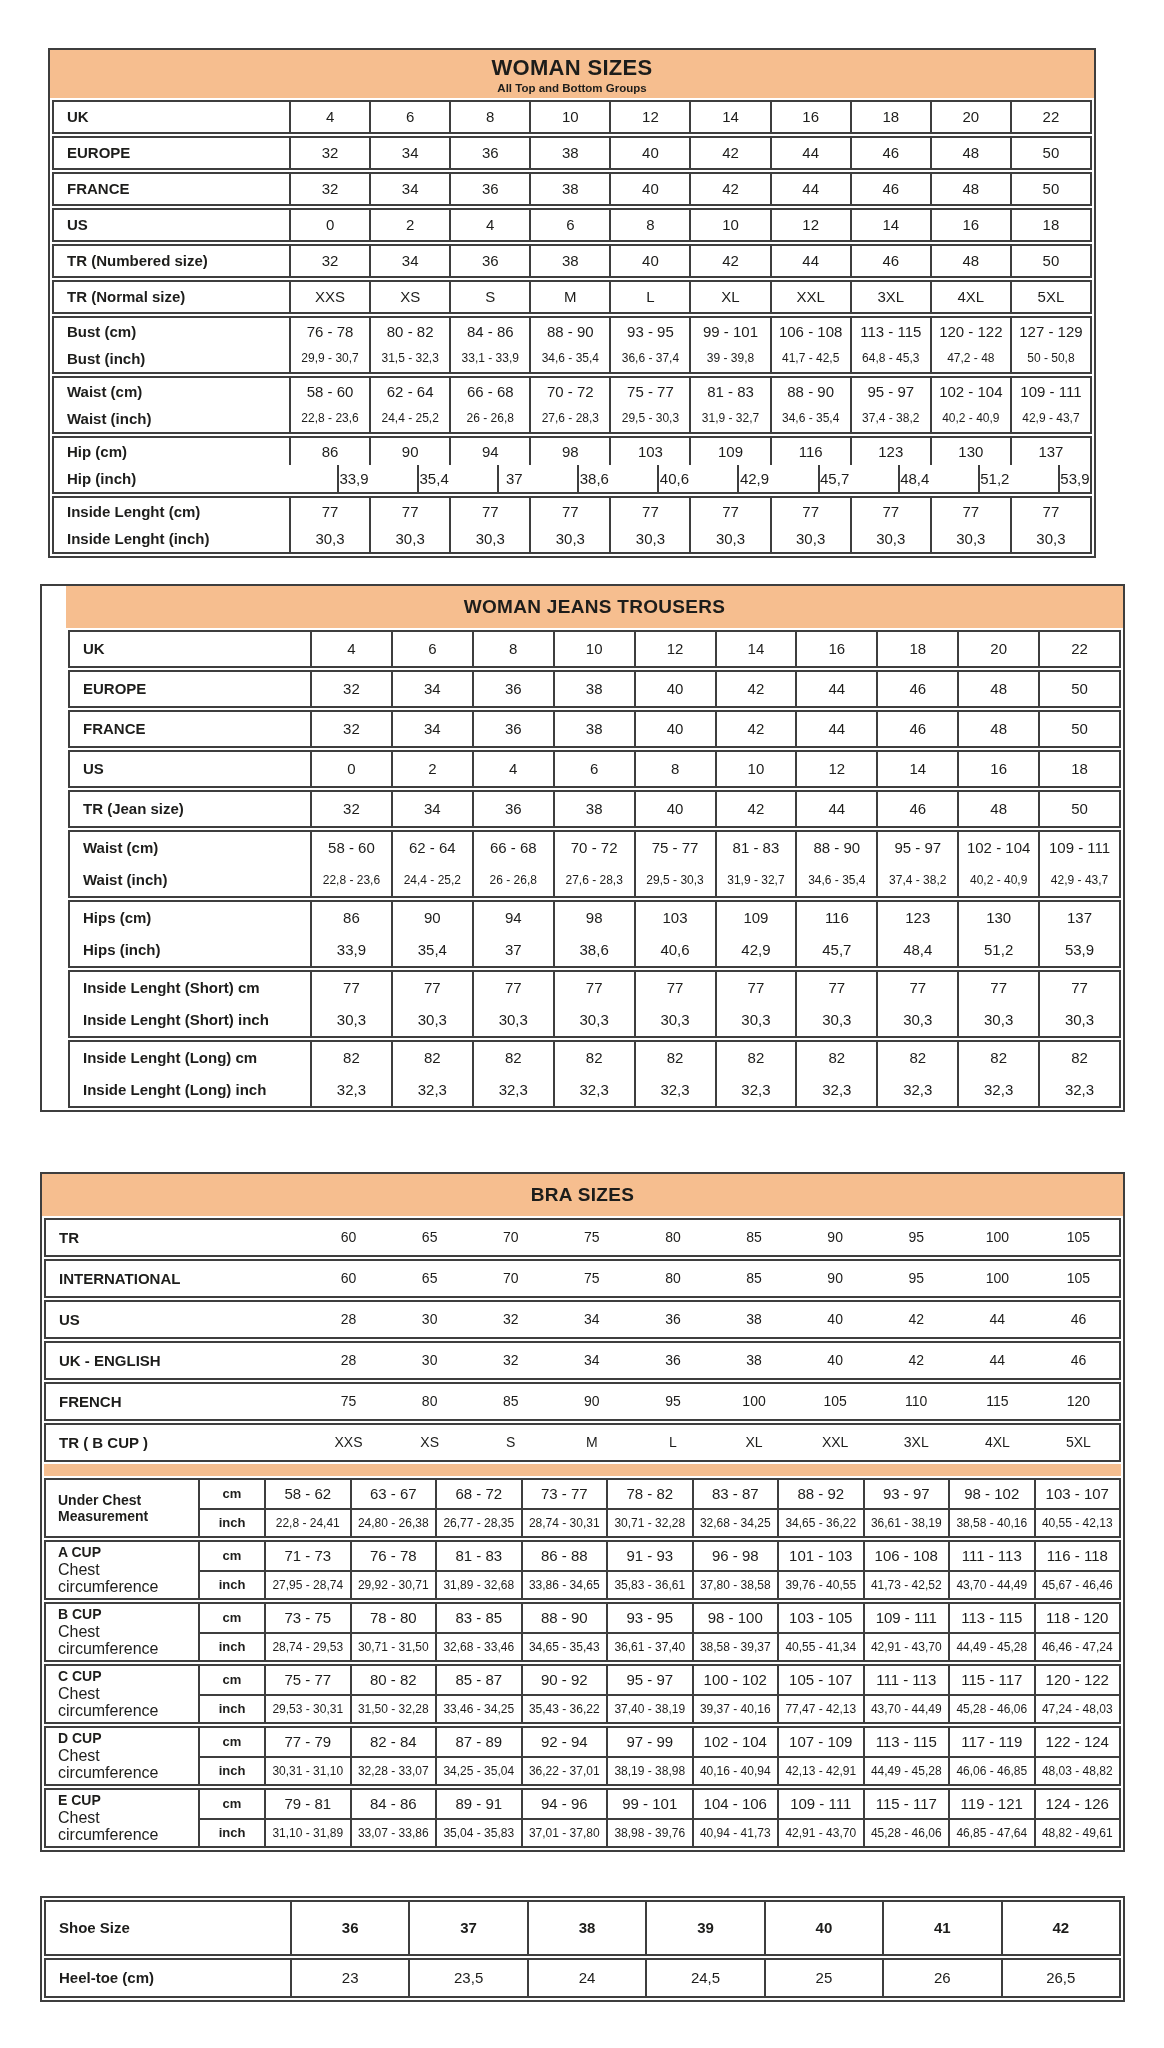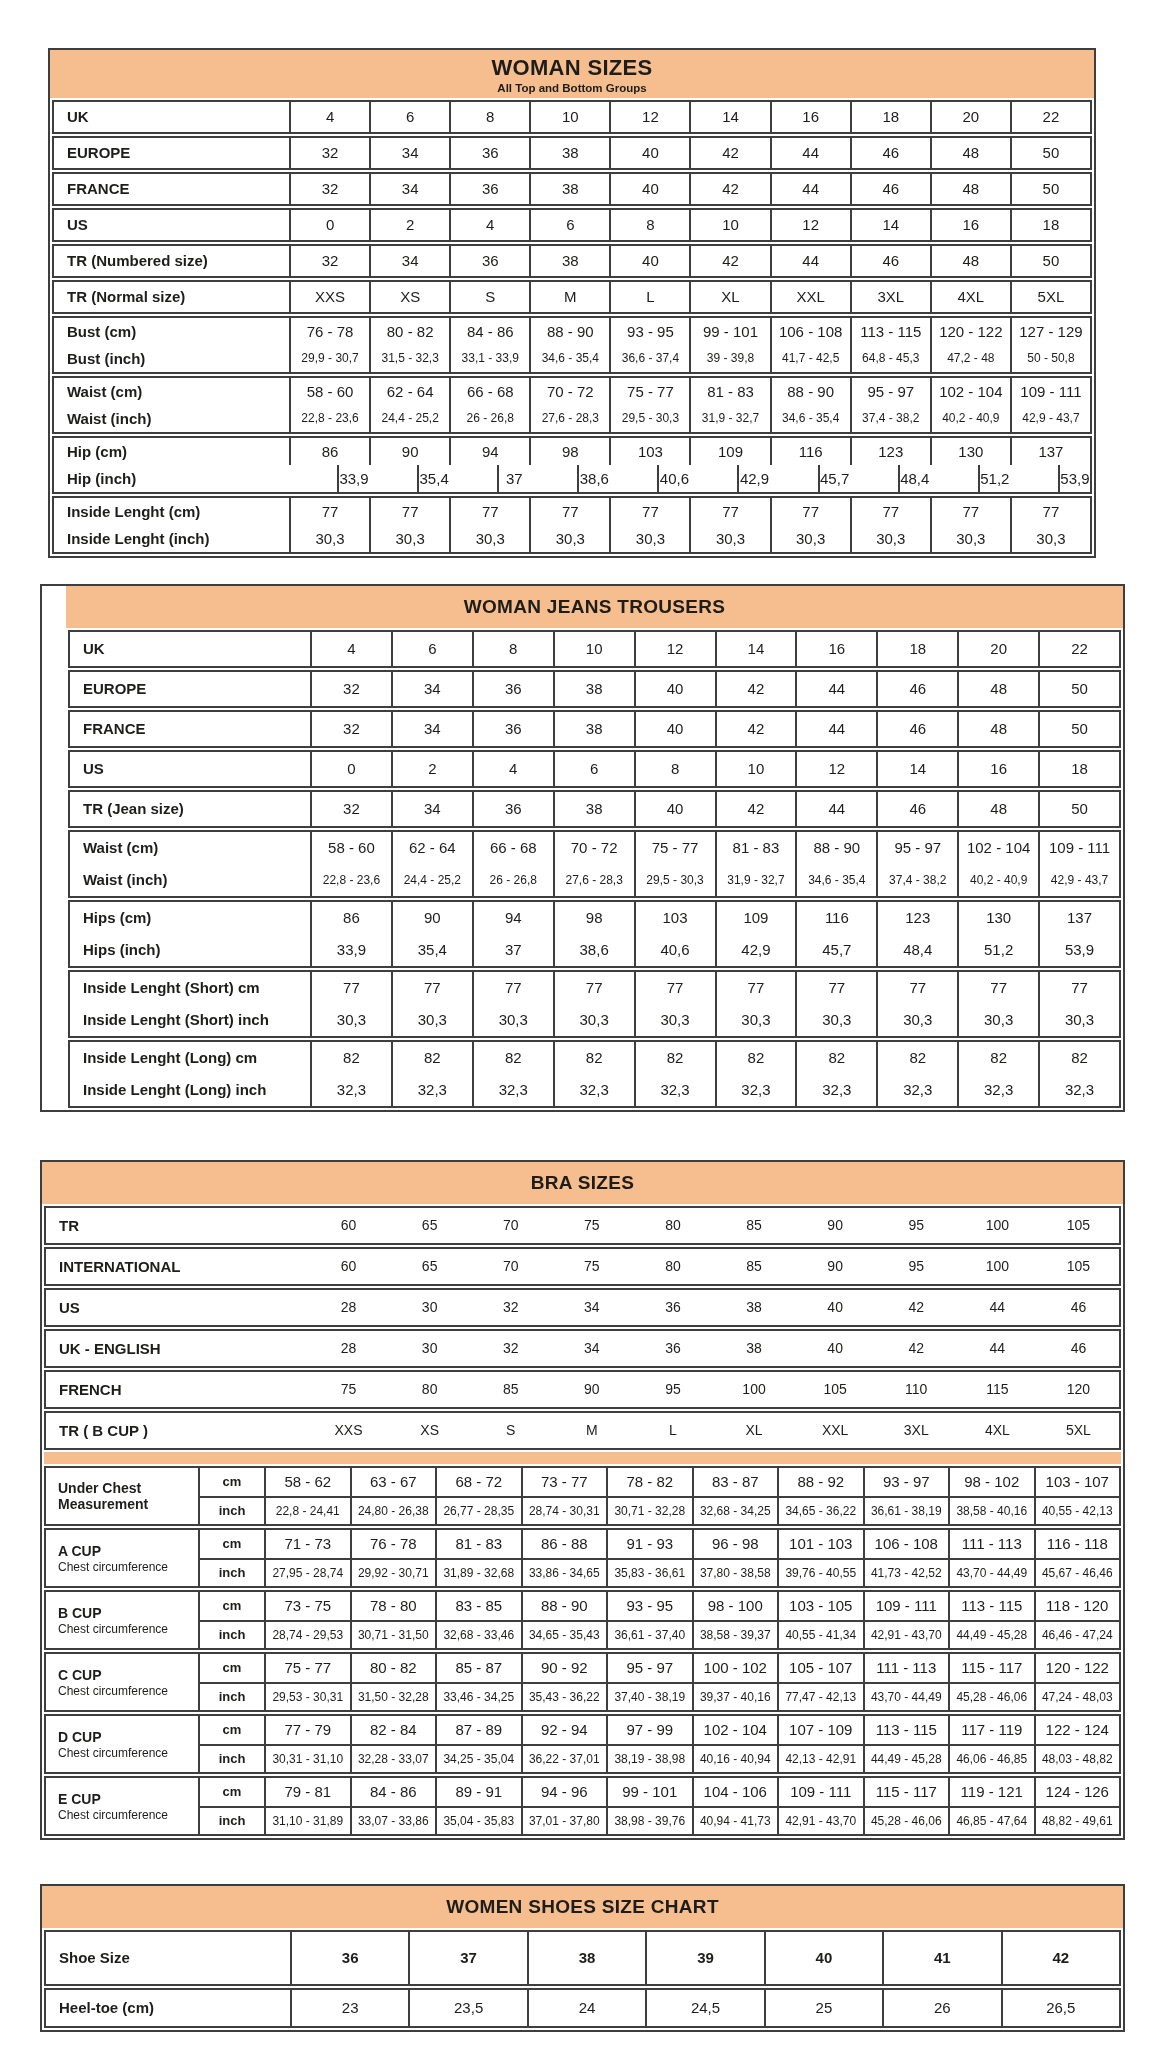--- a/index.html
+++ b/index.html
@@ -2,21 +2,21 @@
 <html style="--hf: #f6be8f; --bc: #3e3e3e;"><head>
 <meta charset="utf-8">
 <style>
   html,body{margin:0;padding:0;background:#ffffff;}
   body{width:1164px;height:2048px;overflow:hidden;
        font-family:"Liberation Sans", sans-serif;color:#1d1d1b;}
   :root{--bc:#3e3e3e;--hf:#f6be8f;}
   .page{padding:48px 39px 0 40px;}
   .size-table{border:2px solid var(--bc);background:#ffffff;width:1085px;box-sizing:border-box;}
   .size-table.t1{width:1048px;margin-left:8px;}
-  .t2{margin-top:26px;padding-left:24px;} .t3{margin-top:48px;} .t4{margin-top:44px;}
+  .t2{margin-top:26px;padding-left:24px;} .t3{margin-top:60px;} .t4{margin-top:44px;}
   .tbl-header{background:var(--hf);display:flex;flex-direction:column;align-items:center;justify-content:center;height:42px;}
   .t1 .tbl-header{height:48px;}
   .tbl-title{font-weight:bold;font-size:19px;letter-spacing:.3px;}
   .t1 .tbl-title{font-size:22px;}
   .tbl-subtitle{font-weight:bold;font-size:11.5px;margin-top:1px;}
   .tbl-body{display:flex;flex-direction:column;gap:2px;padding:2px;background:#ffffff;}
   .grp{border:2px solid var(--bc);background:#fff;}
   .row{display:grid;}
   .ugrid{display:grid;}
   .cell{display:flex;align-items:center;justify-content:center;border-left:2px solid var(--bc);
@@ -24,21 +24,21 @@
   .row .cell:first-child{border-left:none;}
   .ugrid .lab2{border-left:none;}
   .novert .cell{border-left:none;}
   .lab{justify-content:flex-start;padding-left:13px;font-weight:bold;text-align:left;}
   .small{font-size:12px;}
   .boldv{font-weight:bold;}
   .unit{font-weight:bold;font-size:13px;}
   .mid{border-top:2px solid var(--bc);}
   .lab2{flex-direction:column;align-items:flex-start;justify-content:center;padding-left:12px;text-align:left;}
   .lbl-main{font-weight:bold;font-size:14px;line-height:1.15;}
-  .lbl-sub{font-size:12px;margin-top:2px;}
+  .lbl-sub{font-size:16px;margin-top:2px;}
   .pA .cell{font-size:14px;}
   .pA .lab{font-size:15px;}
   .band{height:12px;background:var(--hf);}
 </style>
 </head>
 <body>
 
 <div class="page">
 
   <section class="size-table t1">
@@ -1697,23 +1697,20 @@
             <span>46,85 - 47,64</span>
           </div>
           <div class="cell val small mid">
             <span>48,82 - 49,61</span>
           </div>
         </div>
       </div>
   </section>
 
   <section class="size-table t4">
-    <header class="tbl-header">
-      <div class="tbl-title">WOMEN SHOES SIZE CHART</div>
-    </header>
     <div class="tbl-body">
         <div class="grp">
           <div class="row" style="grid-template-columns: 244px repeat(7, 1fr); height: 52px;">
             <div class="cell lab">
               <span>Shoe Size</span>
             </div>
             <div class="cell val boldv">
               <span>36</span>
             </div>
             <div class="cell val boldv">

